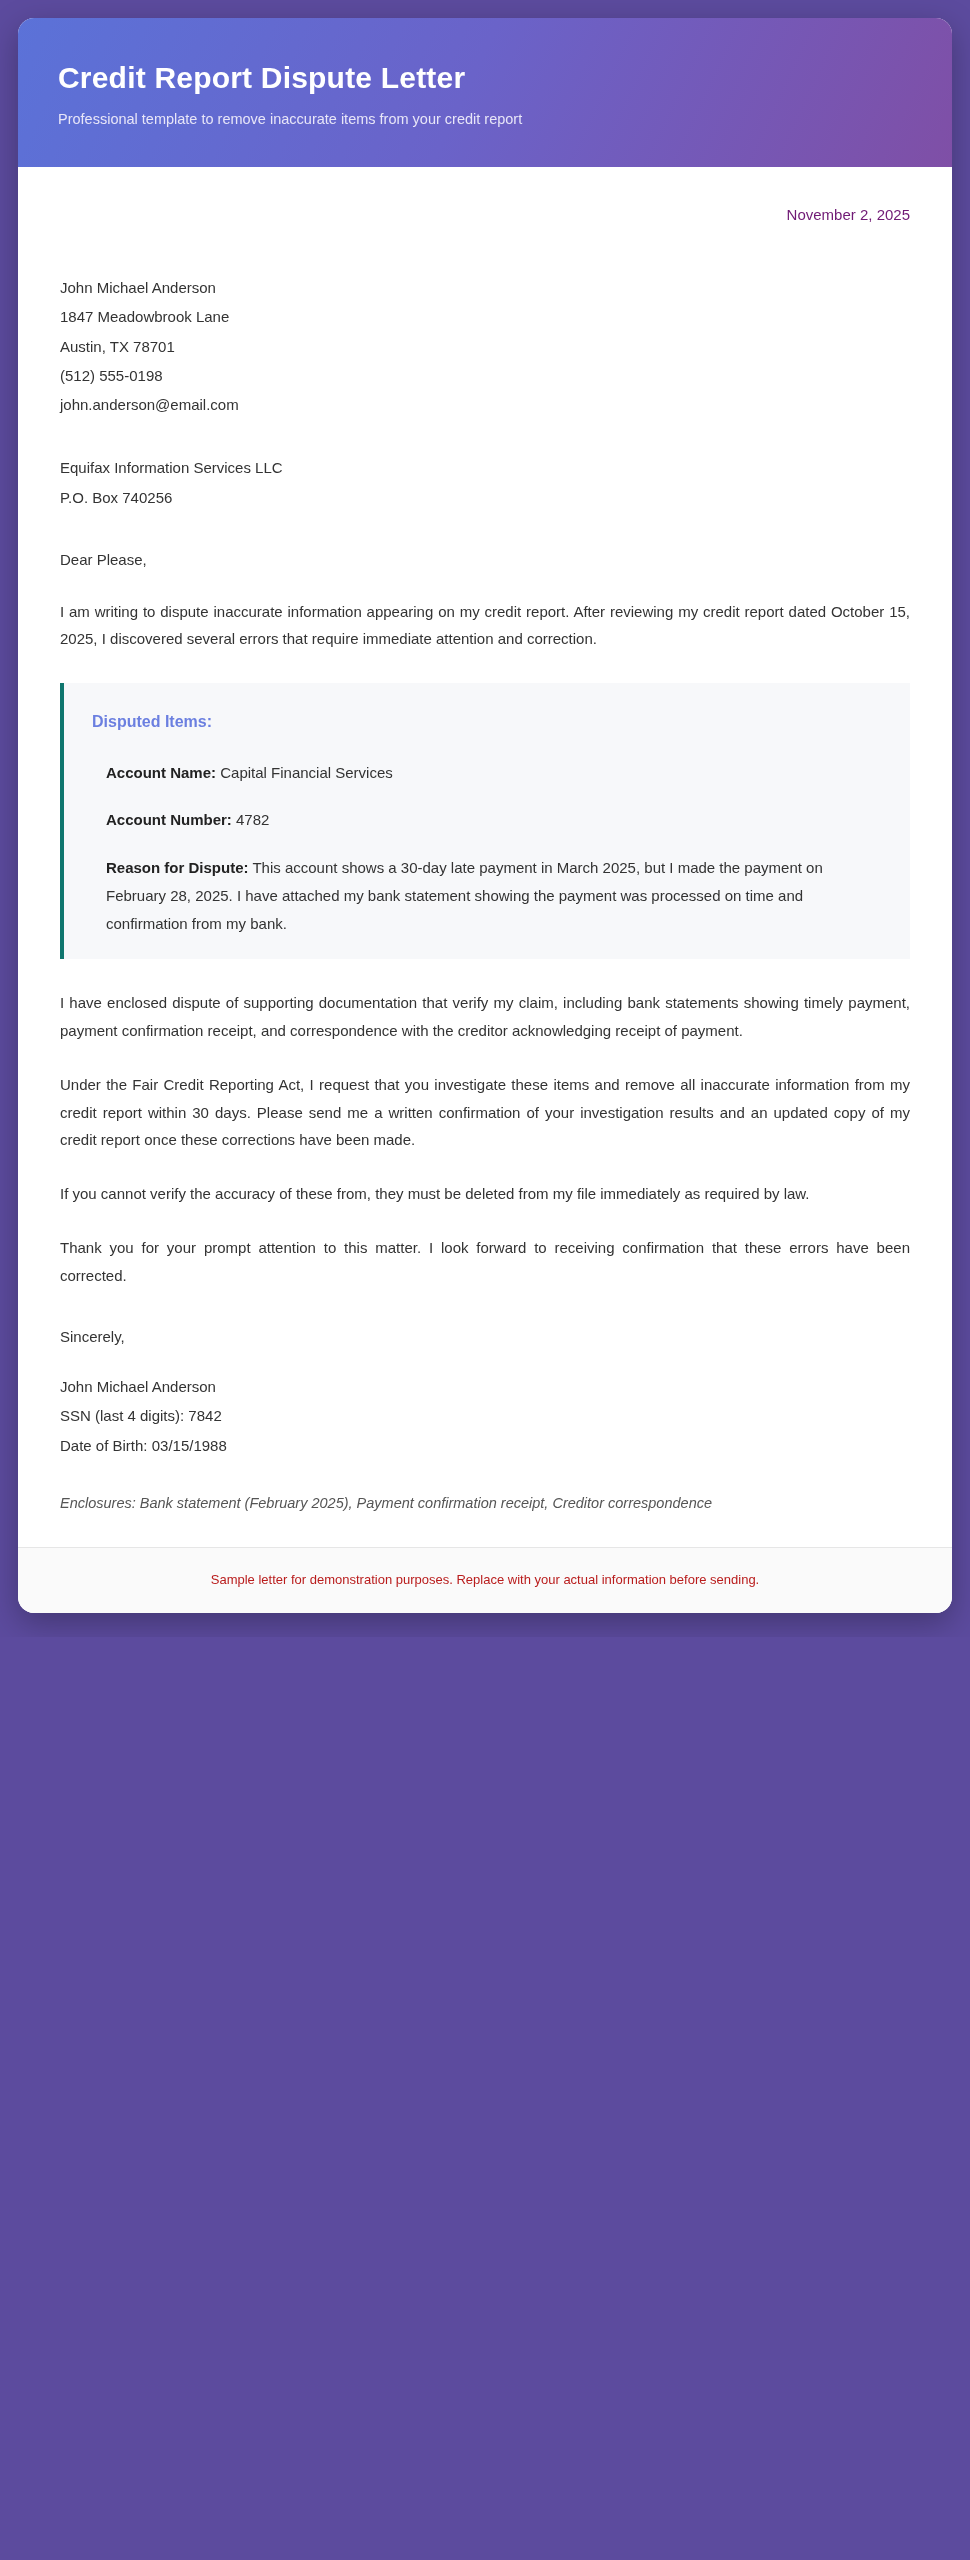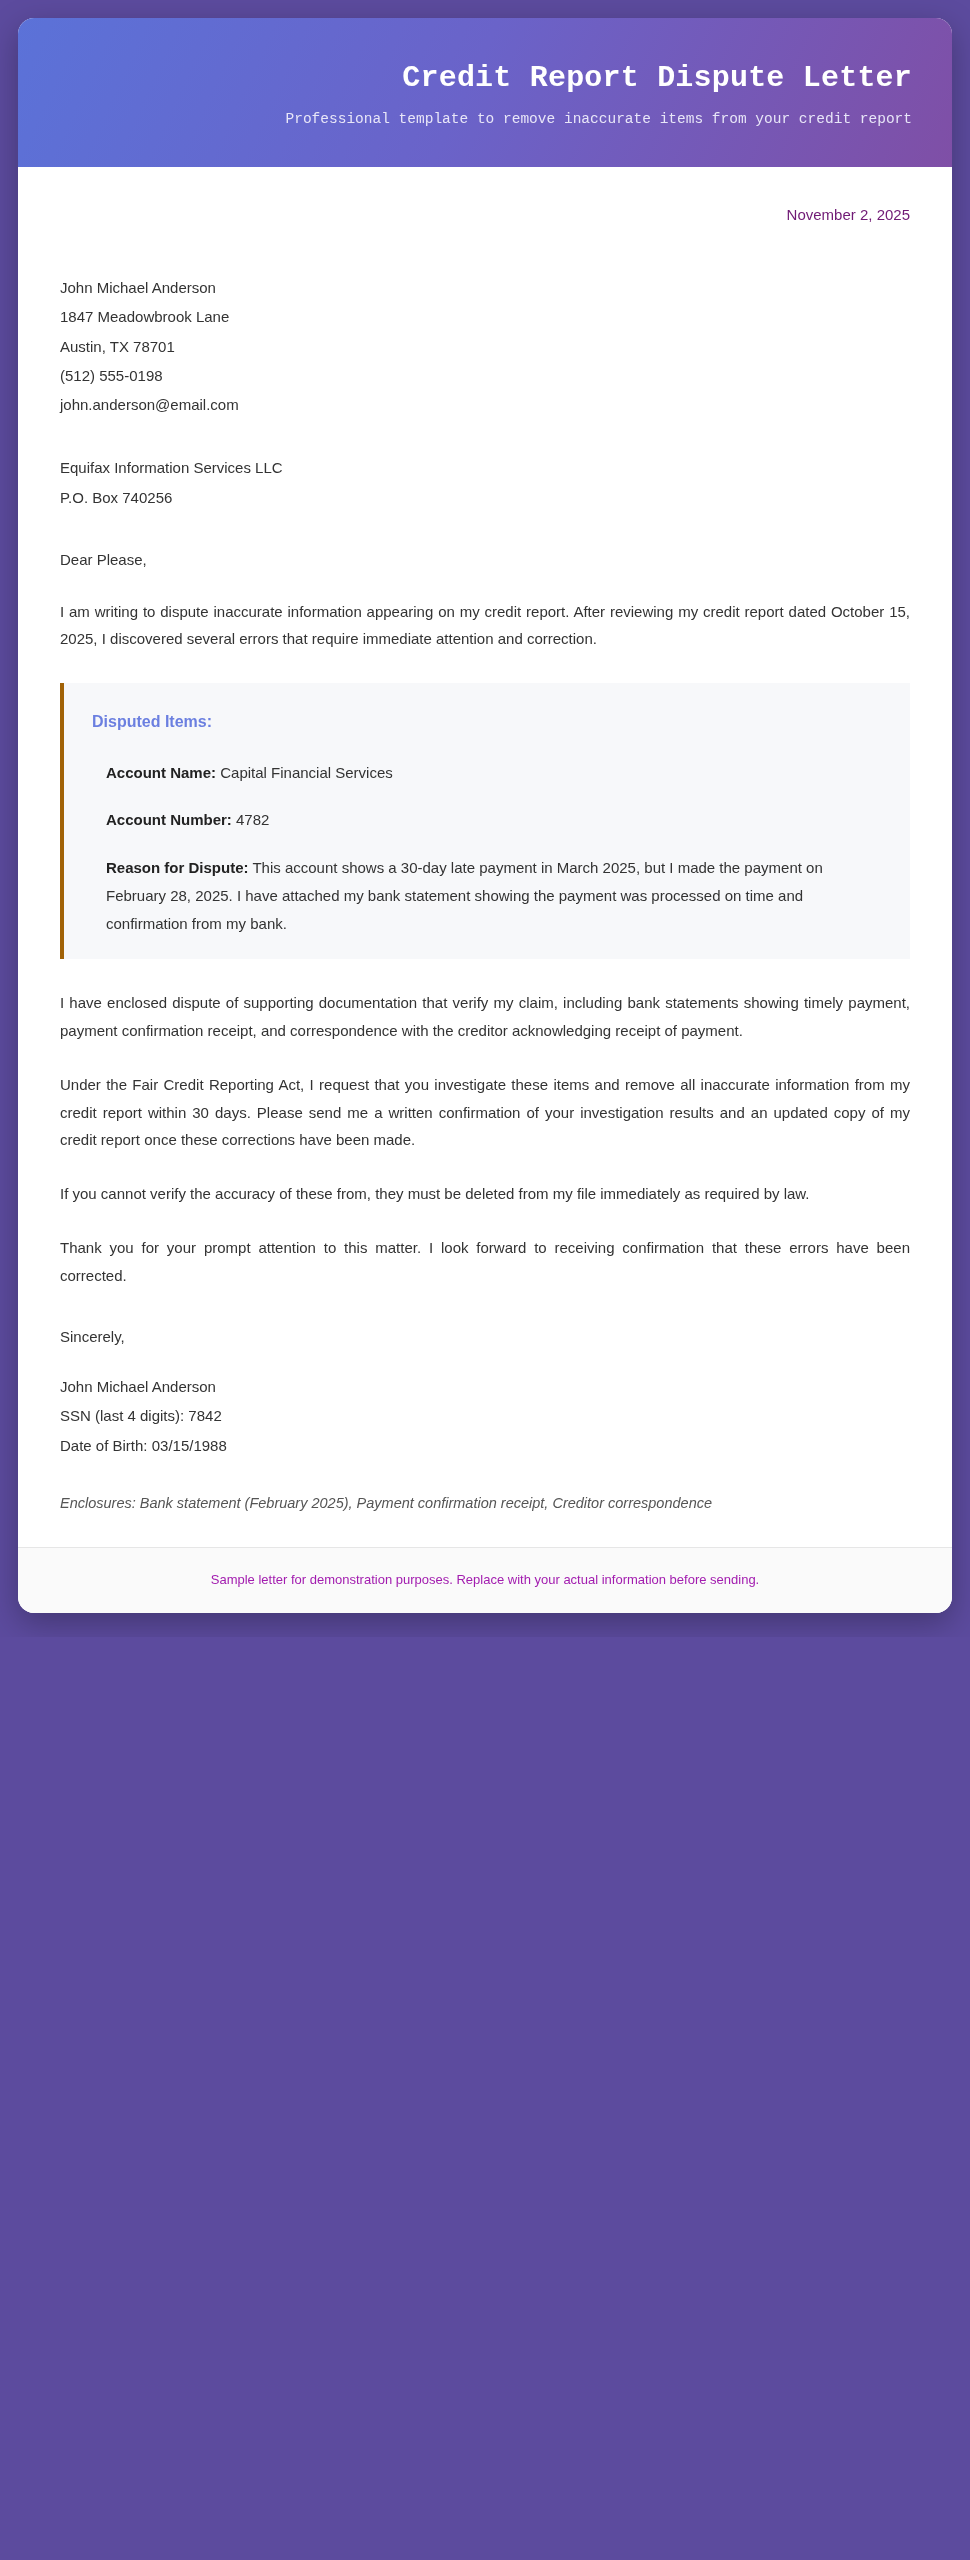--- a/index.html
+++ b/index.html
@@ -20,22 +20,21 @@
     background: #ffffff;
     border-radius: 16px;
     overflow: hidden;
     box-shadow: 0 10px 32px rgba(0,0,0,0.28);
   }
 
   
   .letter-header {
     background: linear-gradient(115deg, #5b72d8 0%, #6a63c9 48%, #7f4fa6 100%);
     padding: 42px 40px 38px 40px;
-    text-align: right;
-    font-family: Liberation Mono, monospace;
+    text-align: left;
   }
 
   .header-title {
     color: #ffffff;
     font-size: 30px;
     font-weight: bold;
     letter-spacing: 0.2px;
     line-height: 1.2;
   }
 
@@ -83,21 +82,21 @@
     text-align: justify;
     margin-bottom: 26px;
     font-size: 15px;
     line-height: 1.85;
     color: #333333;
   }
 
   
   .dispute-box {
     background: #f7f8fa;
-    border-left: 4px solid #a16207;
+    border-left: 4px solid #0f766e;
     padding: 24px 28px 22px 28px;
     margin: 30px 0 30px 0;
   }
 
   .dispute-title {
     color: #6b7fe0;
     font-weight: bold;
     font-size: 16px;
     margin-bottom: 22px;
   }
@@ -146,21 +145,21 @@
   
   .letter-footer {
     border-top: 1px solid #e6e6e6;
     background: #fafafa;
     text-align: center;
     padding: 22px 40px 24px 40px;
   }
 
   .footer-text {
     font-size: 13px;
-    color: #a21caf;
+    color: #b91c1c;
     line-height: 1.5;
   }
 </style>
 </head>
 <body>
 
 <div class="letter-card">
 
   <div class="letter-header">
     <div class="header-title">Credit Report Dispute Letter</div>

